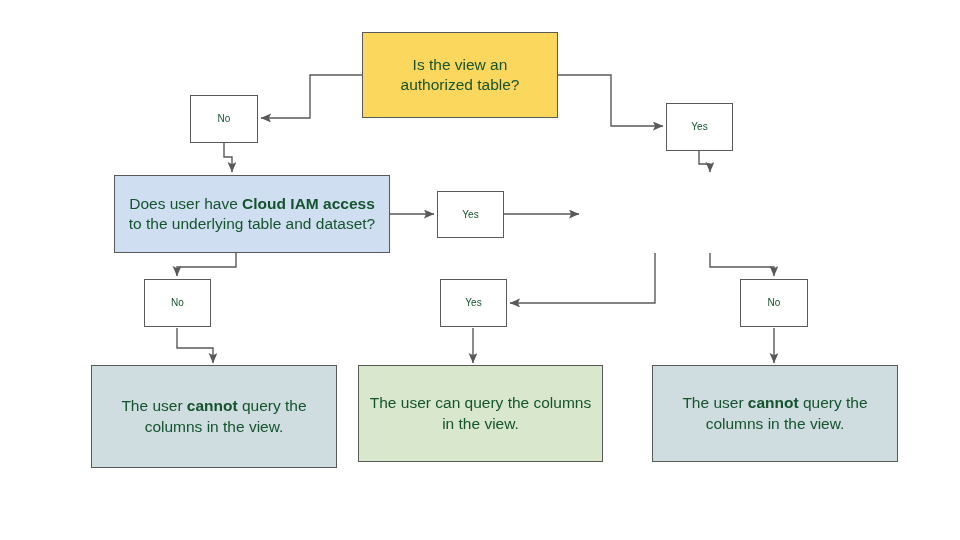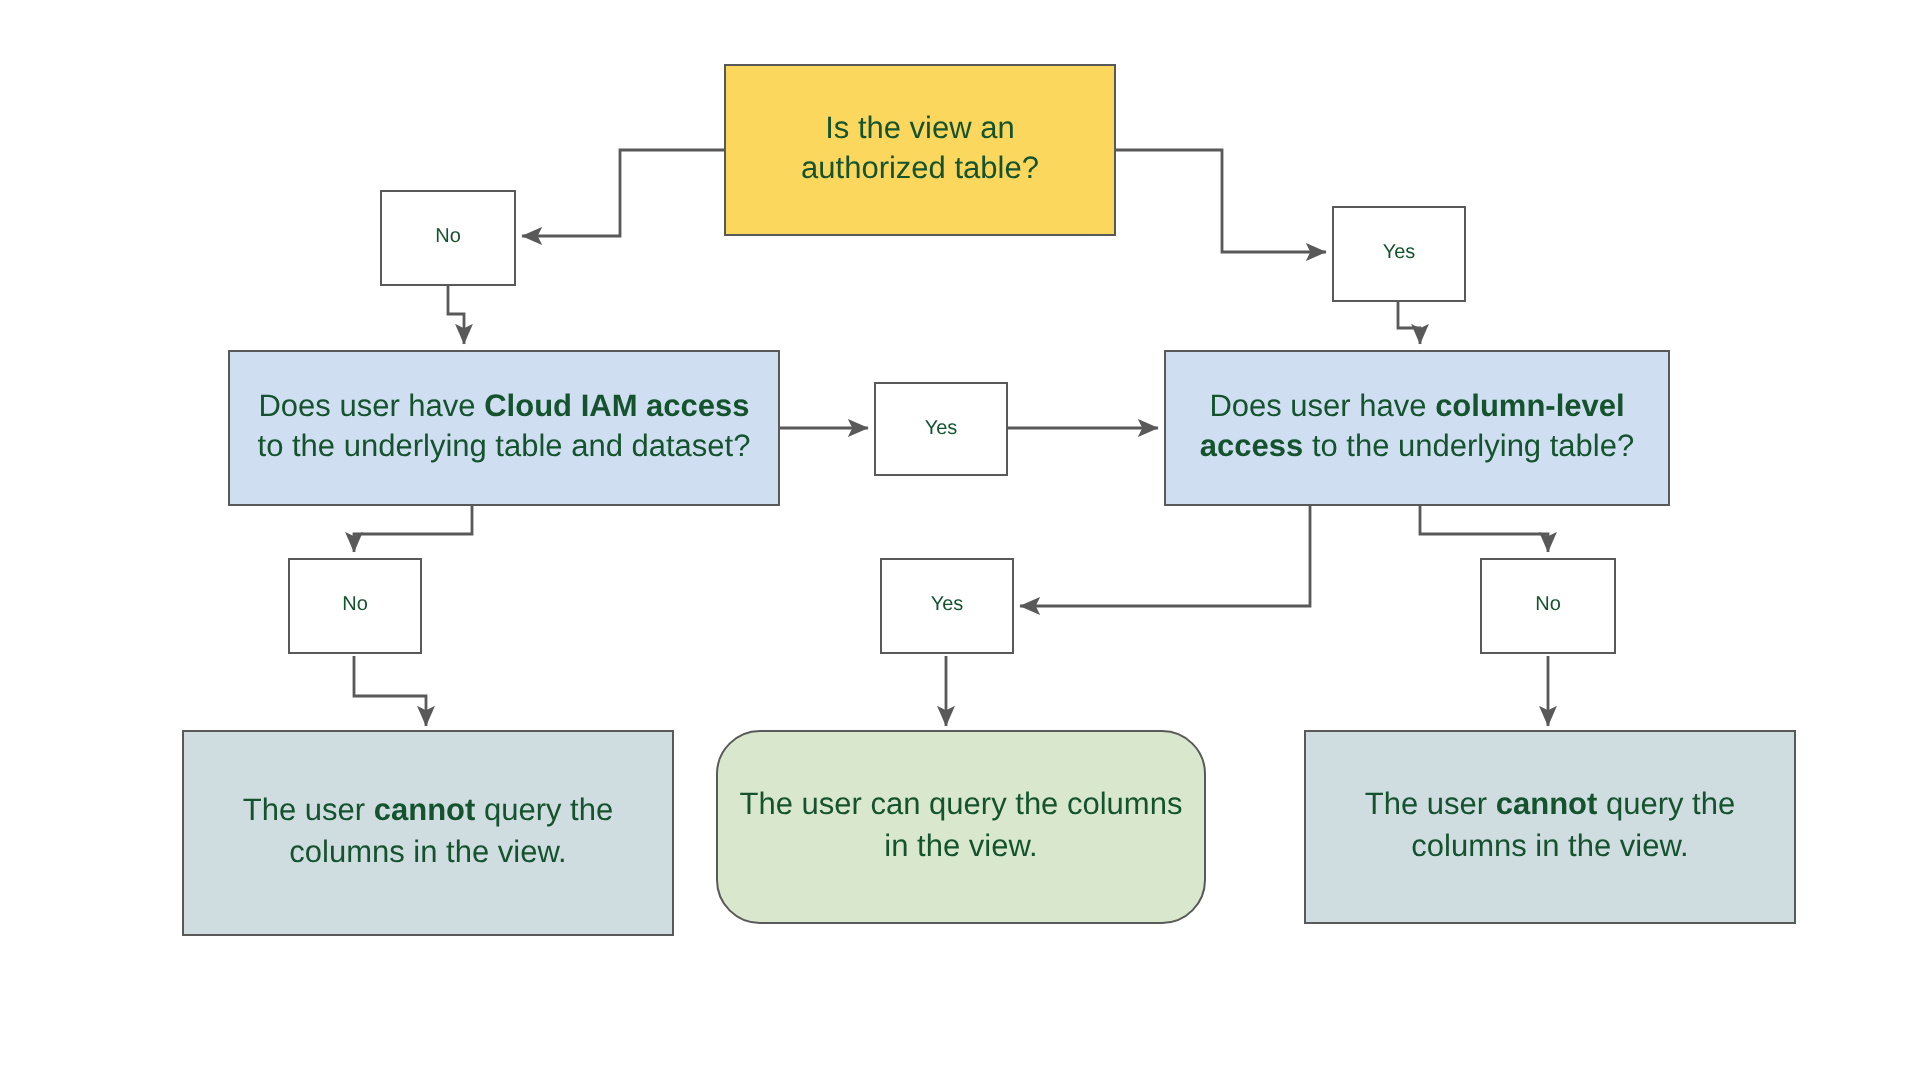--- a/index.html
+++ b/index.html
@@ -87,41 +87,38 @@
   </div>
 
   <div class="node decision-blue" style="left:114px;top:175px;width:276px;height:78px;">
     <span class="txt"><span>Does user have </span><b>Cloud IAM access</b><span> to the underlying table and dataset?</span></span>
   </div>
 
   <div class="node label-box" style="left:437px;top:191px;width:67px;height:47px;">
     <span class="txt">Yes</span>
   </div>
 
-  <div class="node decision-blue" style="left:582px;top:175px;width:253px;height:78px;">
-    <span class="txt"><span>Does user have </span><b>column-level access</b><span> to the underlying table?</span></span>
-  </div>
 
   <div class="node label-box" style="left:144px;top:279px;width:67px;height:48px;">
     <span class="txt">No</span>
   </div>
 
   <div class="node label-box" style="left:440px;top:279px;width:67px;height:48px;">
     <span class="txt">Yes</span>
   </div>
 
   <div class="node label-box" style="left:740px;top:279px;width:68px;height:48px;">
     <span class="txt">No</span>
   </div>
 
   <div class="node result-gray" style="left:91px;top:365px;width:246px;height:103px;">
     <span class="txt"><span>The user </span><b>cannot</b><span> query the columns in the view.</span></span>
   </div>
 
-  <div class="node result-green" style="left:358px;top:365px;width:245px;height:97px;border-radius:22px;">
+  <div class="node result-green" style="left:358px;top:365px;width:245px;height:97px;">
     <span class="txt">The user can query the columns in the view.</span>
   </div>
 
   <div class="node result-gray" style="left:652px;top:365px;width:246px;height:97px;">
     <span class="txt"><span>The user </span><b>cannot</b><span> query the columns in the view.</span></span>
   </div>
 
 </div>
 
 </body></html>

